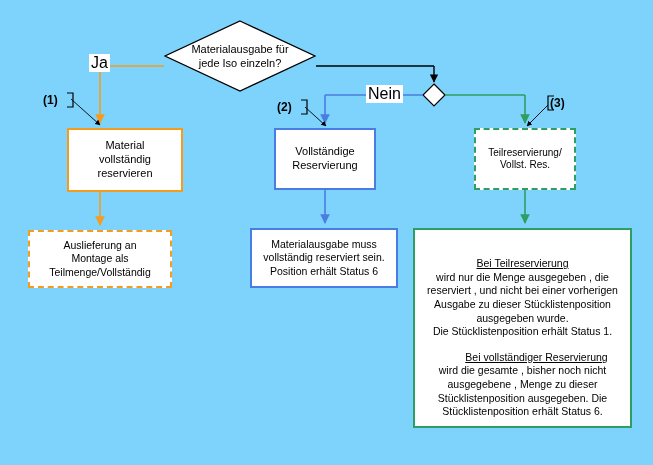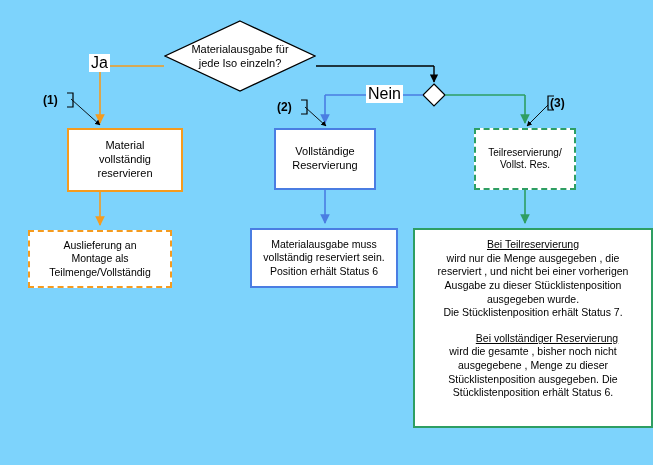--- a/index.html
+++ b/index.html
@@ -105,28 +105,28 @@
     left: 474px;
     top: 128px;
     width: 102px;
     height: 62px;
     border: 2px dashed #2E9E63;
     font-size: 10px;
   }
   #box-green-note {
     left: 413px;
     top: 228px;
-    width: 240px;
+    width: 219px;
     height: 200px;
     border: 2px solid #2E9E63;
     font-size: 10.5px;
     align-items: flex-start;
-    padding-top: 8px;
+    padding-top: 20px;
     flex-direction: column;
-    justify-content: flex-start;
+    justify-content: center;
   }
   #box-green-note .para {
     width: 100%;
     text-align: center;
     line-height: 1.3;
   }
   #box-green-note .para.second {
     margin-top: 12px;
   }
   #box-green-note .head {
@@ -271,21 +271,21 @@
     <span class="txt">Teilreservierung/
 Vollst. Res.</span>
   </div>
   <div class="node" id="box-green-note">
     <div class="para">
       <span class="head" style="display: block;">Bei Teilreservierung</span>
       <span class="body">wird nur die Menge ausgegeben , die
 reserviert , und nicht bei einer vorherigen
 Ausgabe zu dieser Stücklistenposition
 ausgegeben wurde.
-Die Stücklistenposition erhält Status 7.</span>
+Die Stücklistenposition erhält Status 1.</span>
     </div>
     <div class="para second">
       <span class="head" style="display: block; margin-left: 28px;">Bei vollständiger Reservierung</span>
       <span class="body">wird die gesamte , bisher noch nicht
 ausgegebene , Menge zu dieser
 Stücklistenposition ausgegeben. Die
 Stücklistenposition erhält Status 6.</span>
     </div>
   </div>
 

